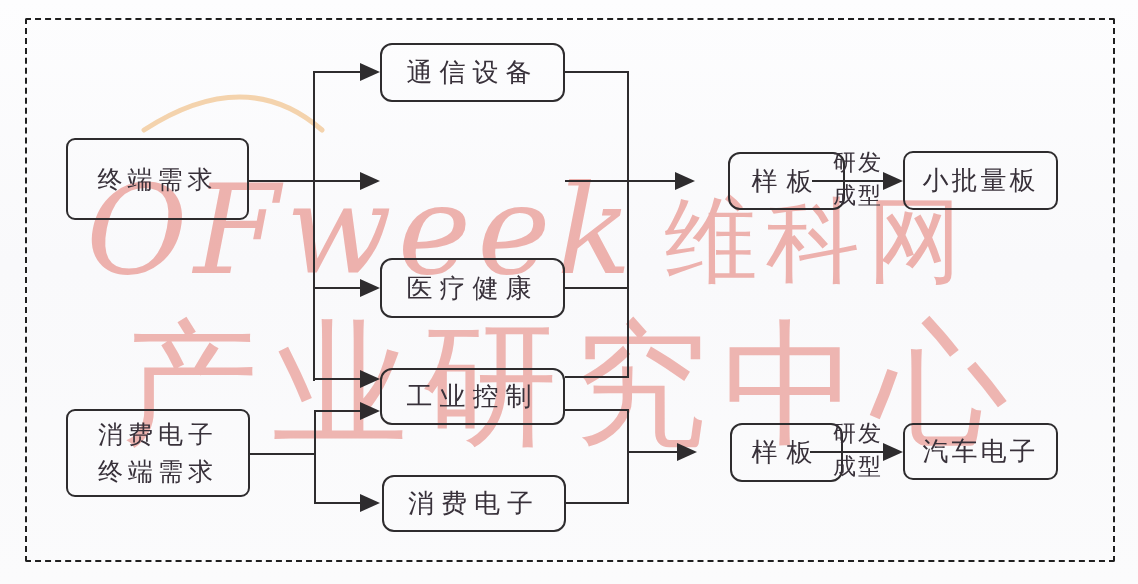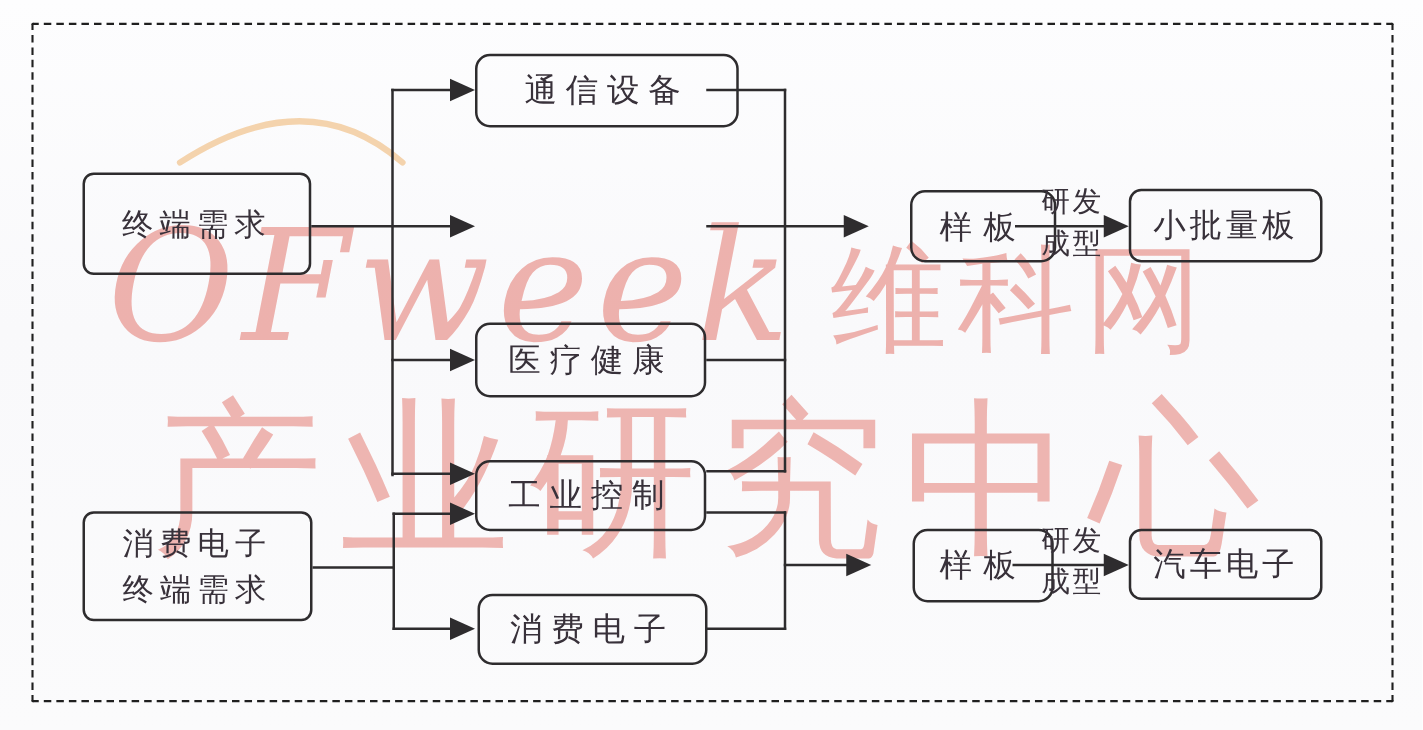--- a/index.html
+++ b/index.html
@@ -61,21 +61,21 @@
     <div class="frame"></div>
 
     <div class="bx bx-src" style="left:66px;top:138px;width:183px;height:82px;">
       <span>终端需求</span>
     </div>
     <div class="bx bx-src" style="left:66px;top:409px;width:184px;height:88px;">
       <span>消费电子</span>
       <span>终端需求</span>
     </div>
 
-    <div class="bx bx-seg" style="left:380px;top:43px;width:211px;height:59px;">
+    <div class="bx bx-seg" style="left:380px;top:43px;width:185px;height:59px;">
       <span>通信设备</span>
     </div>
     <div class="bx bx-seg" style="left:380px;top:258px;width:185px;height:60px;">
       <span>医疗健康</span>
     </div>
     <div class="bx bx-seg" style="left:380px;top:368px;width:185px;height:57px;">
       <span>工业控制</span>
     </div>
     <div class="bx bx-seg" style="left:382px;top:475px;width:184px;height:57px;">
       <span>消费电子</span>

